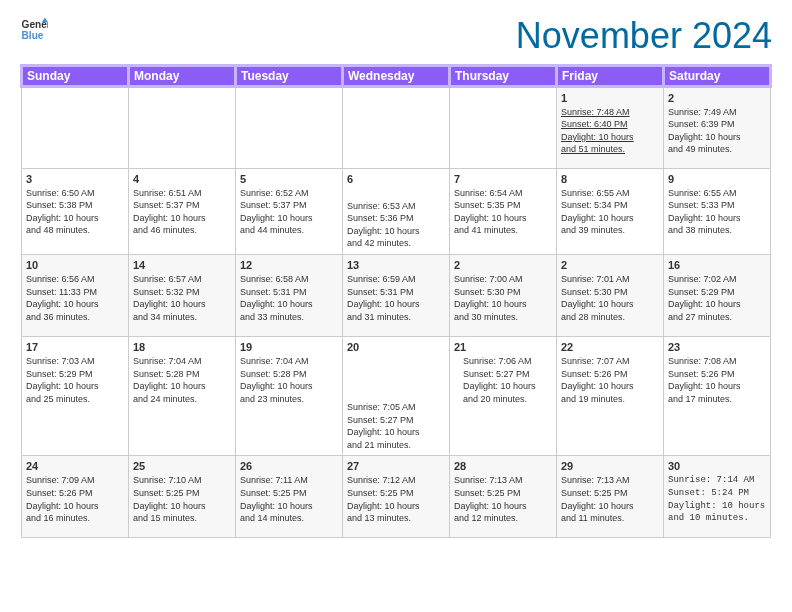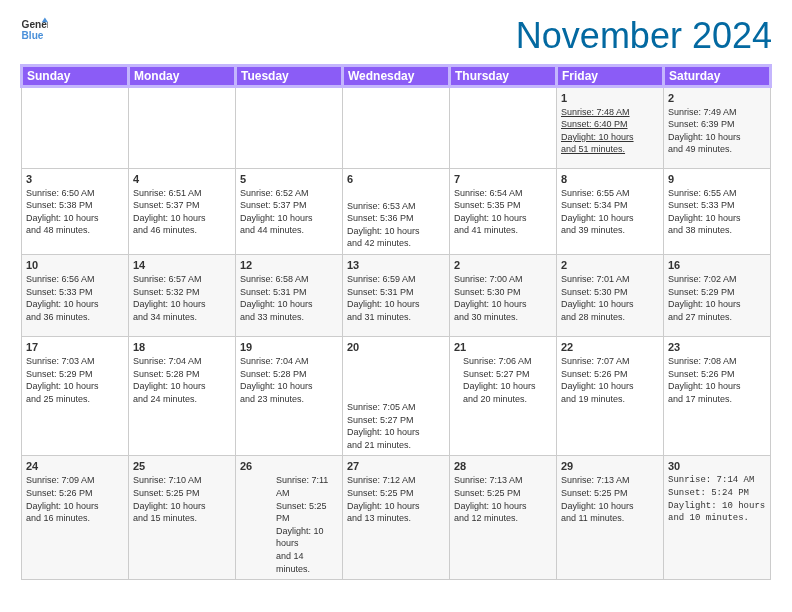--- a/index.html
+++ b/index.html
@@ -186,21 +186,21 @@
             <div class="day-info" style="white-space: pre-line;">Sunrise: 6:55 AM
 Sunset: 5:33 PM
 Daylight: 10 hours
 and 38 minutes.</div>
           </td>
         </tr>
         <tr>
           <td>
             <span class="day-num">10</span>
             <div class="day-info" style="white-space: pre-line;">Sunrise: 6:56 AM
-Sunset: 5:33 PM
+Sunset: 11:33 PM
 Daylight: 10 hours
 and 36 minutes.</div>
           </td>
           <td>
             <span class="day-num">14</span>
             <div class="day-info" style="white-space: pre-line;">Sunrise: 6:57 AM
 Sunset: 5:32 PM
 Daylight: 10 hours
 and 34 minutes.</div>
           </td>
@@ -301,21 +301,21 @@
           </td>
           <td>
             <span class="day-num">25</span>
             <div class="day-info" style="white-space: pre-line;">Sunrise: 7:10 AM
 Sunset: 5:25 PM
 Daylight: 10 hours
 and 15 minutes.</div>
           </td>
           <td>
             <span class="day-num">26</span>
-            <div class="day-info" style="white-space: pre-line; margin-left: 36px;">Sunrise: 7:11 AM
+            <div class="day-info" style="white-space: pre-line;">Sunrise: 7:11 AM
 Sunset: 5:25 PM
 Daylight: 10 hours
 and 14 minutes.</div>
           </td>
           <td>
             <span class="day-num">27</span>
             <div class="day-info" style="white-space: pre-line;">Sunrise: 7:12 AM
 Sunset: 5:25 PM
 Daylight: 10 hours
 and 13 minutes.</div>

